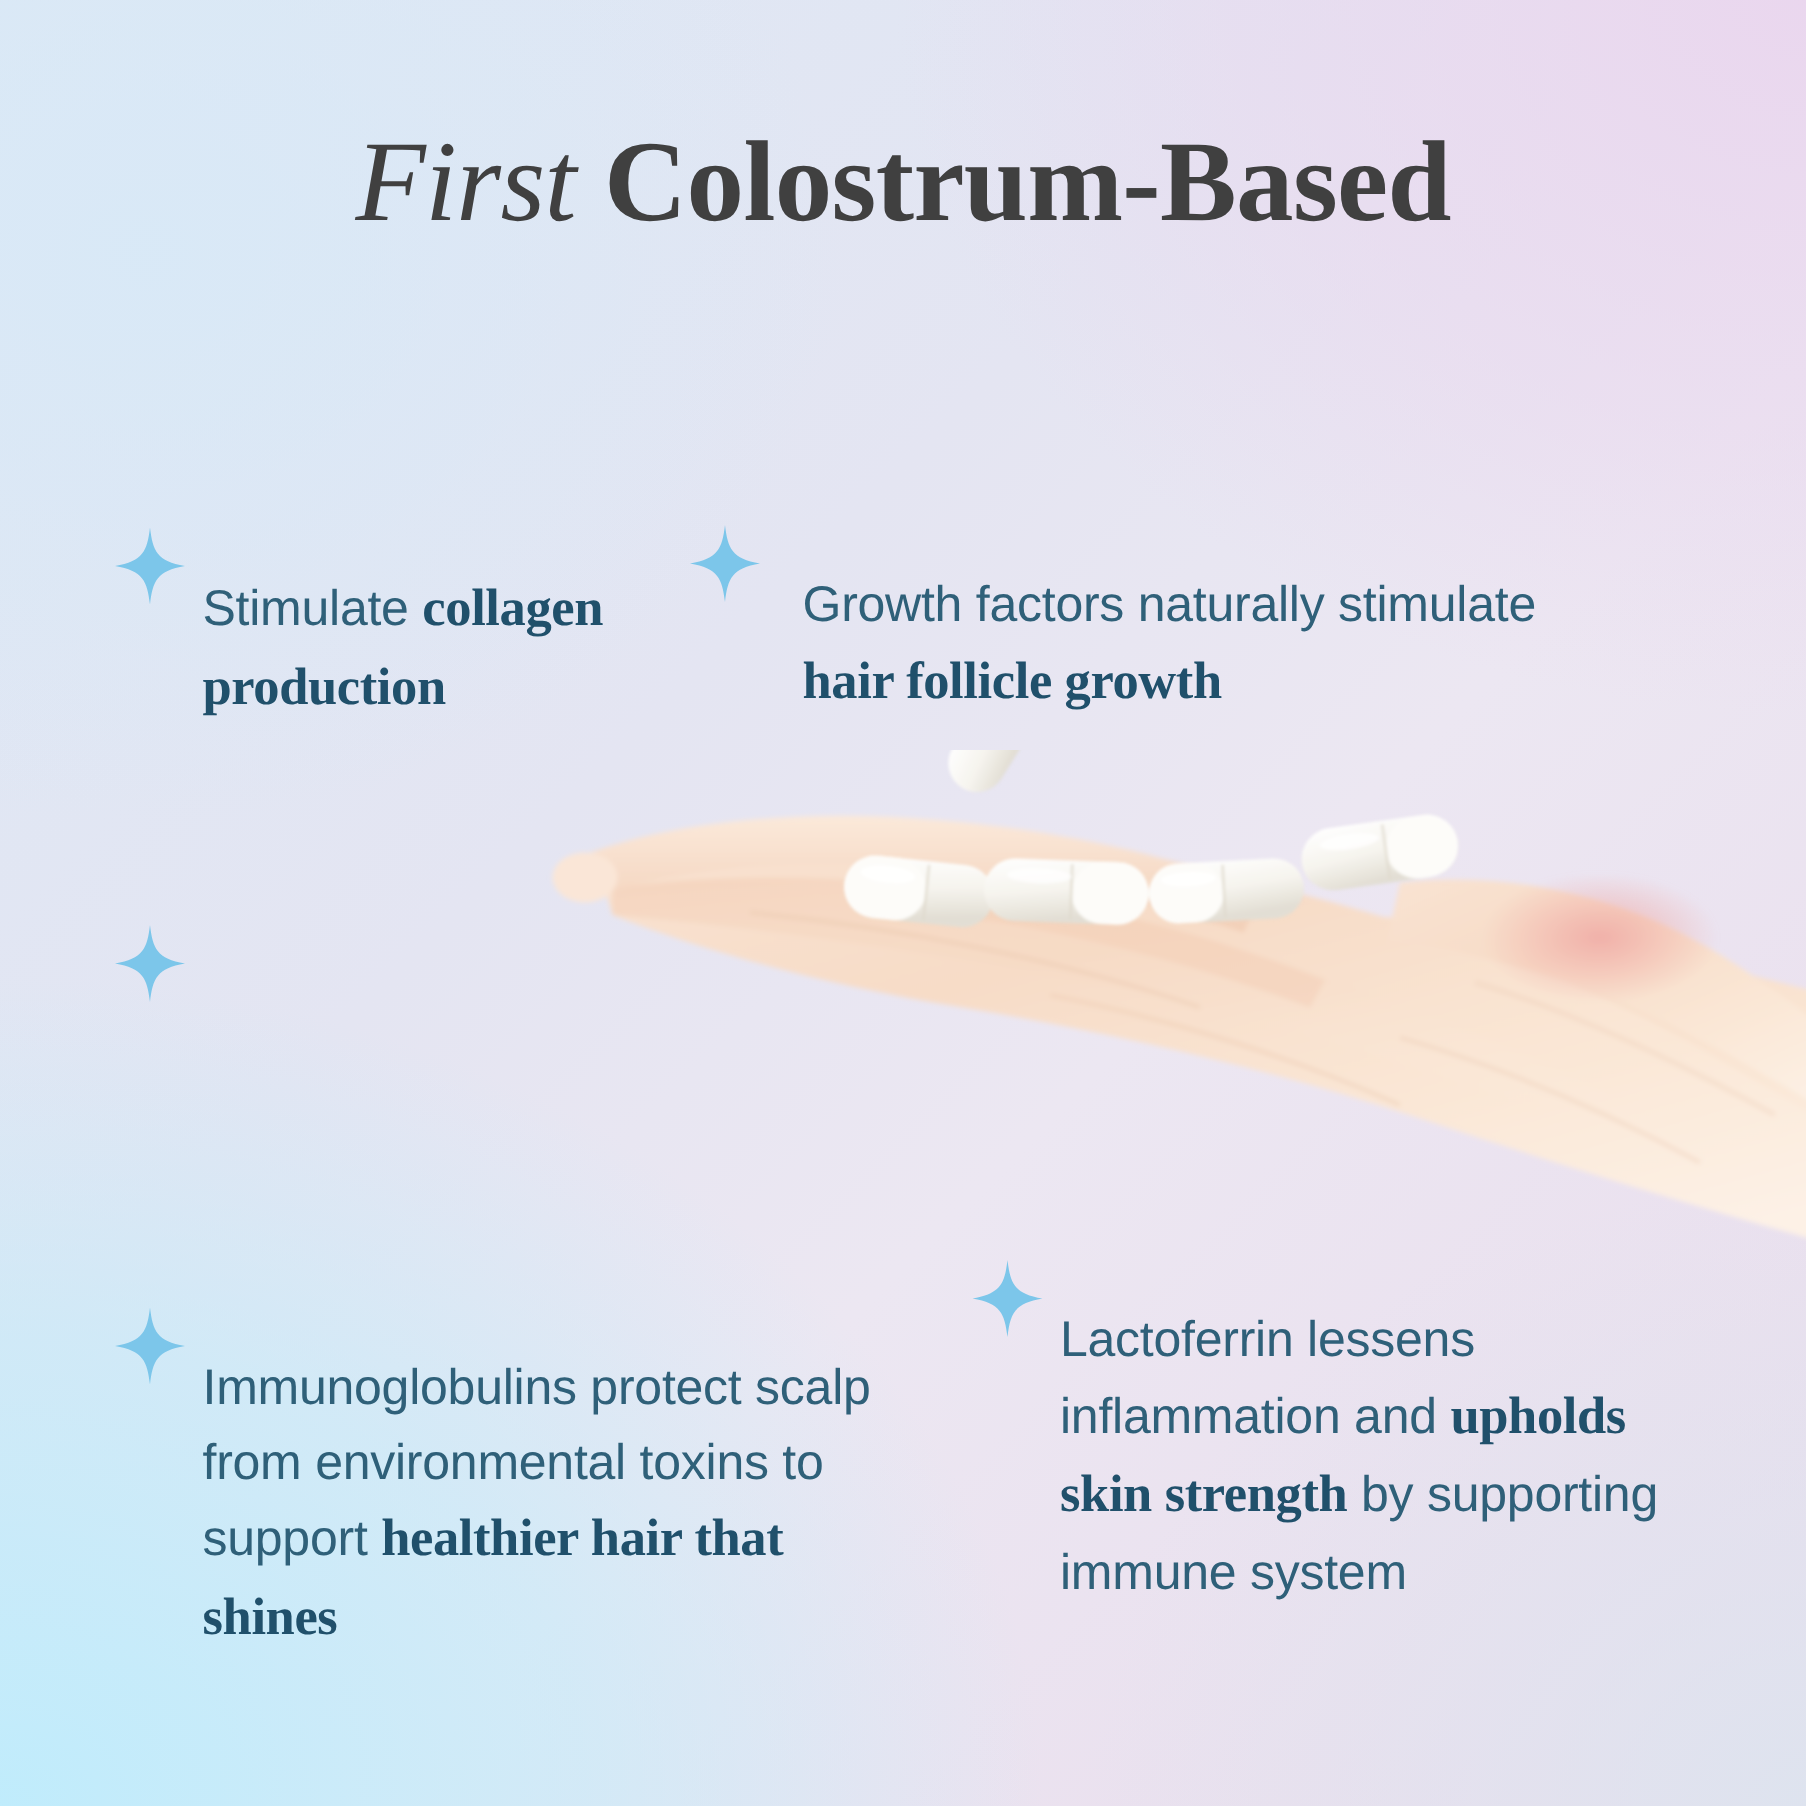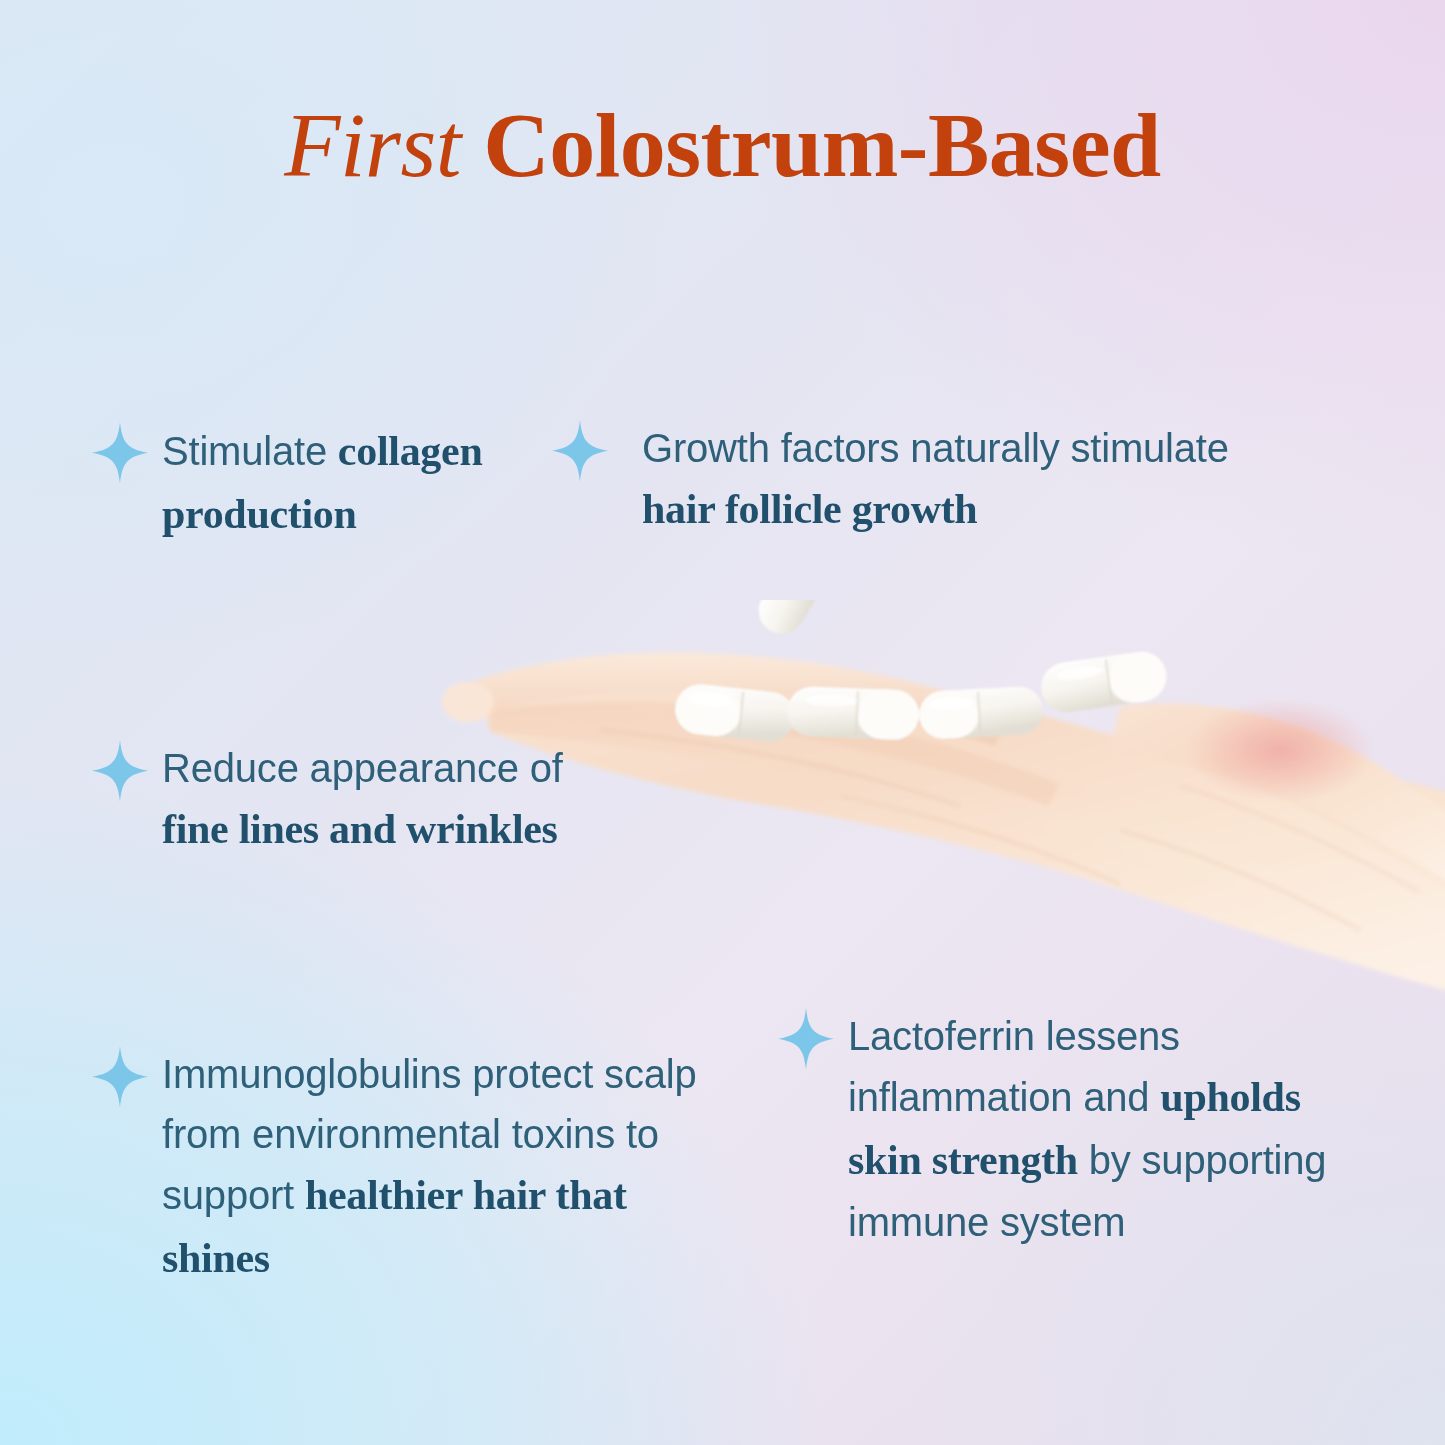--- a/index.html
+++ b/index.html
@@ -42,21 +42,21 @@
     background: radial-gradient(ellipse 55% 48% at 100% 100%, rgba(221,228,239,0.92) 0%, rgba(221,228,239,0) 72%);
   }
 
   
   .title-block {
     position: absolute;
     left: 0;
     right: 0;
     top: 96px;
     text-align: center;
-    color: #c2410c;
+    color: #404040;
     line-height: 1.07;
     z-index: 6;
   }
   .title-line {
     display: block;
     font-family: "Liberation Serif", "DejaVu Serif", serif;
     font-size: 92px;
     letter-spacing: -0.5px;
     white-space: nowrap;
   }
@@ -89,20 +89,21 @@
     height: 62px;
     margin-top: 2px;
   }
   .btext {
     font-family: "Liberation Sans", sans-serif;
     font-size: 40px;
     font-weight: 300;
     line-height: 1.5;
     color: #2f6079;
     letter-spacing: -0.2px;
+    margin-top: 36px;
   }
   .btext b {
     font-family: "Liberation Serif", "DejaVu Serif", serif;
     font-weight: 700;
     color: #20506b;
     font-size: 42px;
     letter-spacing: -0.3px;
   }
 
   #bullet-collagen      { left: 92px;  top: 420px;  width: 420px; }
@@ -262,21 +263,20 @@
     </span>
     <span class="btext"><span>Growth factors naturally stimulate </span><b>hair follicle growth</b><span></span></span>
   </div>
 
   <div class="bullet" id="bullet-wrinkles">
     <span class="spark">
       <svg viewBox="0 0 100 110" xmlns="http://www.w3.org/2000/svg" aria-hidden="true">
         <path d="M50 0 C 54 34, 60 48, 100 55 C 60 62, 54 76, 50 110 C 46 76, 40 62, 0 55 C 40 48, 46 34, 50 0 Z" fill="#7cc6ea"></path>
       </svg>
     </span>
-    <span class="btext"><span>Reduce appearance of </span><b>fine lines and wrinkles</b><span></span></span>
   </div>
 
   <div class="bullet" id="bullet-scalp">
     <span class="spark">
       <svg viewBox="0 0 100 110" xmlns="http://www.w3.org/2000/svg" aria-hidden="true">
         <path d="M50 0 C 54 34, 60 48, 100 55 C 60 62, 54 76, 50 110 C 46 76, 40 62, 0 55 C 40 48, 46 34, 50 0 Z" fill="#7cc6ea"></path>
       </svg>
     </span>
     <span class="btext"><span>Immunoglobulins protect scalp from environmental toxins to support </span><b>healthier hair that shines</b><span></span></span>
   </div>

